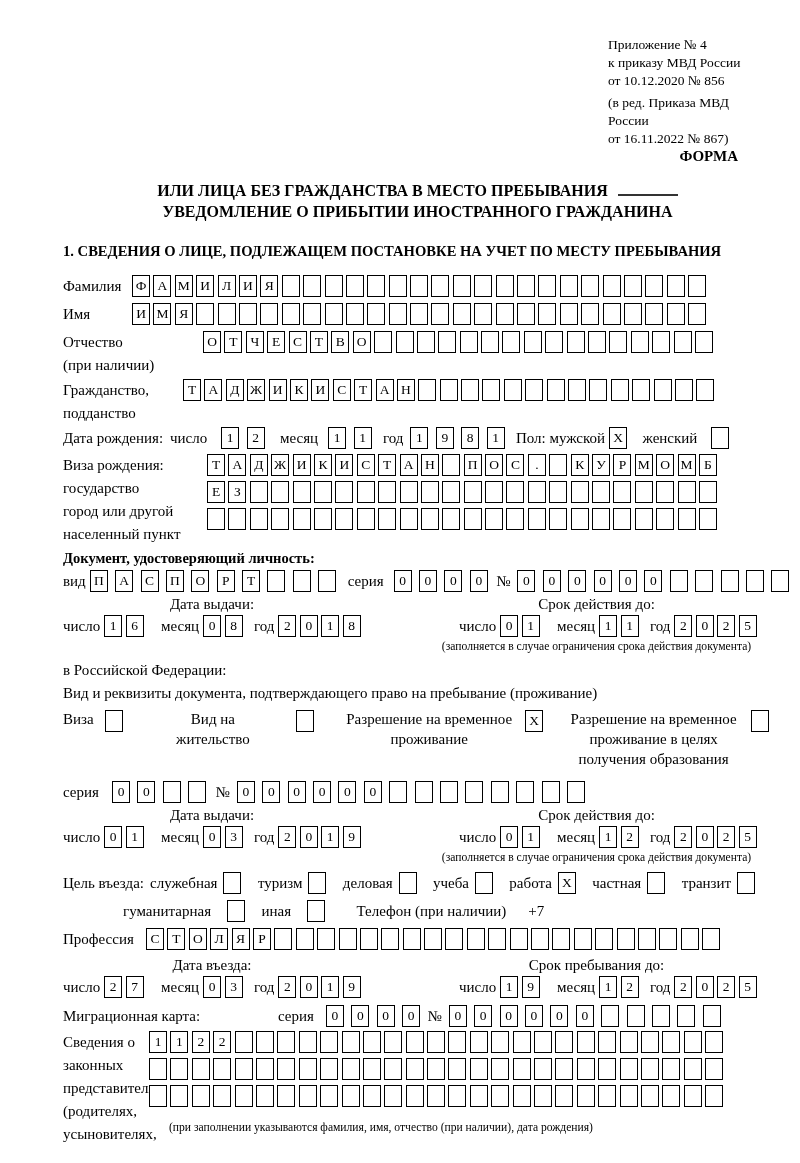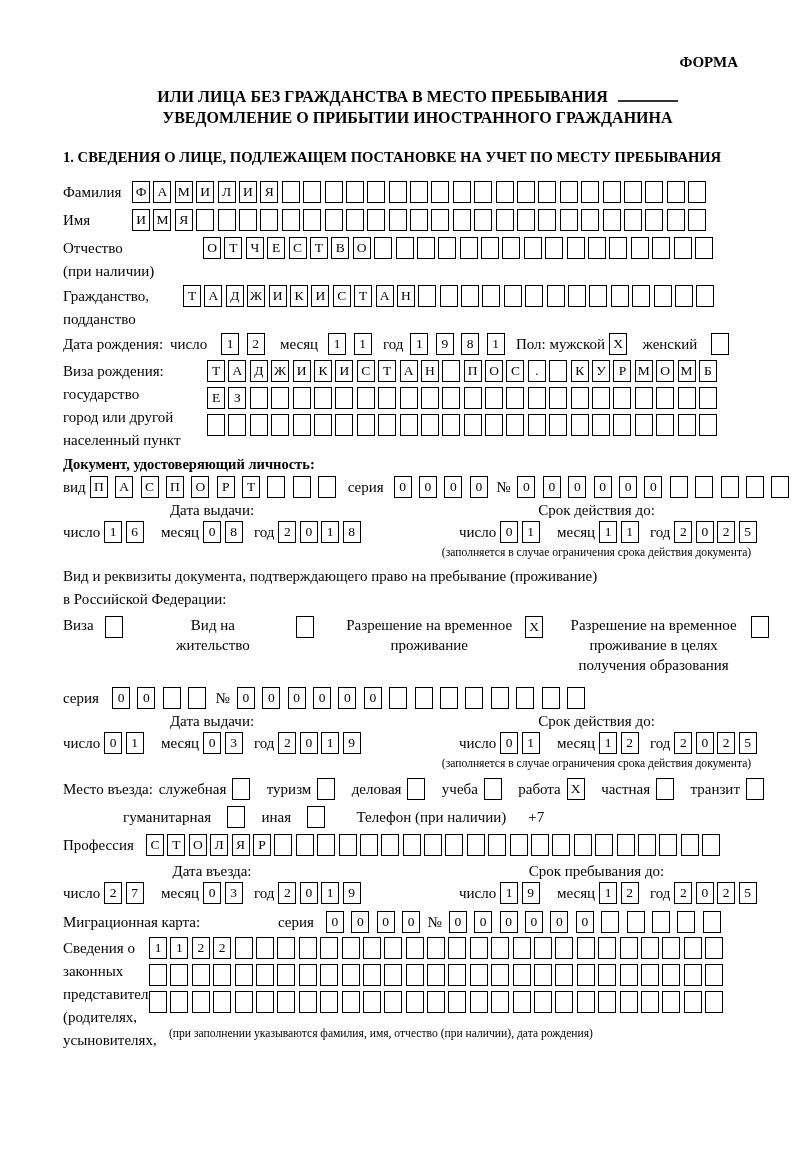--- a/index.html
+++ b/index.html
@@ -7,21 +7,21 @@
        font-family:"Liberation Serif","DejaVu Serif",serif;color:#000;}
   .page{padding:36px 28px 0 63px;box-sizing:border-box;width:800px;}
   
   .cell{display:inline-block;width:16px;height:20px;border:1.5px solid #000;
         margin-right:3.4px;text-align:center;font-size:13.5px;line-height:20px;
         vertical-align:middle;background:#fff;}
   .boxes{white-space:nowrap;display:inline-block;}
   
   .appendix{margin-left:545px;font-size:13.5px;line-height:18px;}
   .appendix .gap{height:4px;}
-  .form-label{text-align:right;padding-right:34px;font-weight:bold;font-size:15px;margin-top:18px;}
+  .form-label{text-align:right;padding-right:34px;font-weight:bold;font-size:15px;margin-top:0;}
   .title{margin-top:15px;text-align:center;font-weight:bold;font-size:16px;line-height:21px;}
   .blank-line{display:inline-block;width:60px;border-bottom:2px solid #333;height:12px;margin-left:10px;}
   .sec1{margin-top:21px;font-weight:bold;font-size:14.6px;}
   .fields{margin-top:15px;}
   .frow{display:flex;align-items:flex-start;margin-bottom:5px;font-size:15px;}
   .lbl{display:inline-block;line-height:23px;}
   .lblcol div{line-height:23px;}
   .boxstack .boxes{display:block;margin-bottom:5px;}
   .inlinebits{display:flex;align-items:center;font-size:15px;}
   .inlinebits .cell{margin-left:4px;}
@@ -42,20 +42,28 @@
   .purposes{display:flex;align-items:center;font-size:15px;margin-bottom:6px;flex-wrap:nowrap;}
   .purposes .plabel{margin-left:13px;}
   .purposes .cell{margin-left:6px;}
   .rep-note{font-size:11.6px;margin-top:14px;margin-left:20px;white-space:nowrap;}
 </style>
 </head>
 <body>
 
 <div class="page">
 
+  <div class="appendix">
+    <div>Приложение № 4</div>
+    <div>к приказу МВД России</div>
+    <div>от 10.12.2020 № 856</div>
+    <div class="gap"></div>
+    <div>(в ред. Приказа МВД России</div>
+    <div>от 16.11.2022 № 867)</div>
+  </div>
 
   <div class="form-label">ФОРМА</div>
 
   <div class="title">
     <div><span>ИЛИ ЛИЦА БЕЗ ГРАЖДАНСТВА В МЕСТО ПРЕБЫВАНИЯ</span><span class="blank-line"></span></div>
     <div>УВЕДОМЛЕНИЕ О ПРИБЫТИИ ИНОСТРАННОГО ГРАЖДАНИНА</div>
   </div>
 
   <div class="sec1">1. СВЕДЕНИЯ О ЛИЦЕ, ПОДЛЕЖАЩЕМ ПОСТАНОВКЕ НА УЧЕТ ПО МЕСТУ ПРЕБЫВАНИЯ</div>
 
@@ -146,22 +154,22 @@
           <span class="tag" style="margin-left:6px">месяц</span>
           <span class="boxes"><span class="cell">1</span><span class="cell">1</span></span>
           <span class="tag">год</span>
           <span class="boxes"><span class="cell">2</span><span class="cell">0</span><span class="cell">2</span><span class="cell">5</span></span>
         </div>
         <div class="dg-note">(заполняется в случае ограничения срока действия документа)</div>
       </div>
     </div>
 
     <div class="intro">
+      <div>в Российской Федерации:</div>
       <div>Вид и реквизиты документа, подтверждающего право на пребывание (проживание)</div>
-      <div>в Российской Федерации:</div>
     </div>
 
     <div class="options">
       <div class="opt">
         <span class="optlines">Виза</span>
         <span class="boxes" style="margin-left:3px"><span class="cell"></span></span>
       </div>
       <div class="opt" style="margin-left:28px">
         <span class="optlines">Вид на жительство</span>
         <span class="boxes" style="margin-left:16px"><span class="cell"></span></span>
@@ -210,21 +218,21 @@
           <span class="tag" style="margin-left:6px">месяц</span>
           <span class="boxes"><span class="cell">1</span><span class="cell">2</span></span>
           <span class="tag">год</span>
           <span class="boxes"><span class="cell">2</span><span class="cell">0</span><span class="cell">2</span><span class="cell">5</span></span>
         </div>
         <div class="dg-note">(заполняется в случае ограничения срока действия документа)</div>
       </div>
     </div>
 
     <div class="purposes" style="margin-top:8px">
-      <span>Место въезда:</span>
+      <span>Цель въезда:</span>
       <span class="plabel" style="margin-left:6px">служебная</span>
       <span class="boxes"><span class="cell"></span></span>
       <span class="plabel">туризм</span>
       <span class="boxes"><span class="cell"></span></span>
       <span class="plabel">деловая</span>
       <span class="boxes"><span class="cell"></span></span>
       <span class="plabel">учеба</span>
       <span class="boxes"><span class="cell"></span></span>
       <span class="plabel">работа</span>
       <span class="boxes"><span class="cell">X</span></span>

